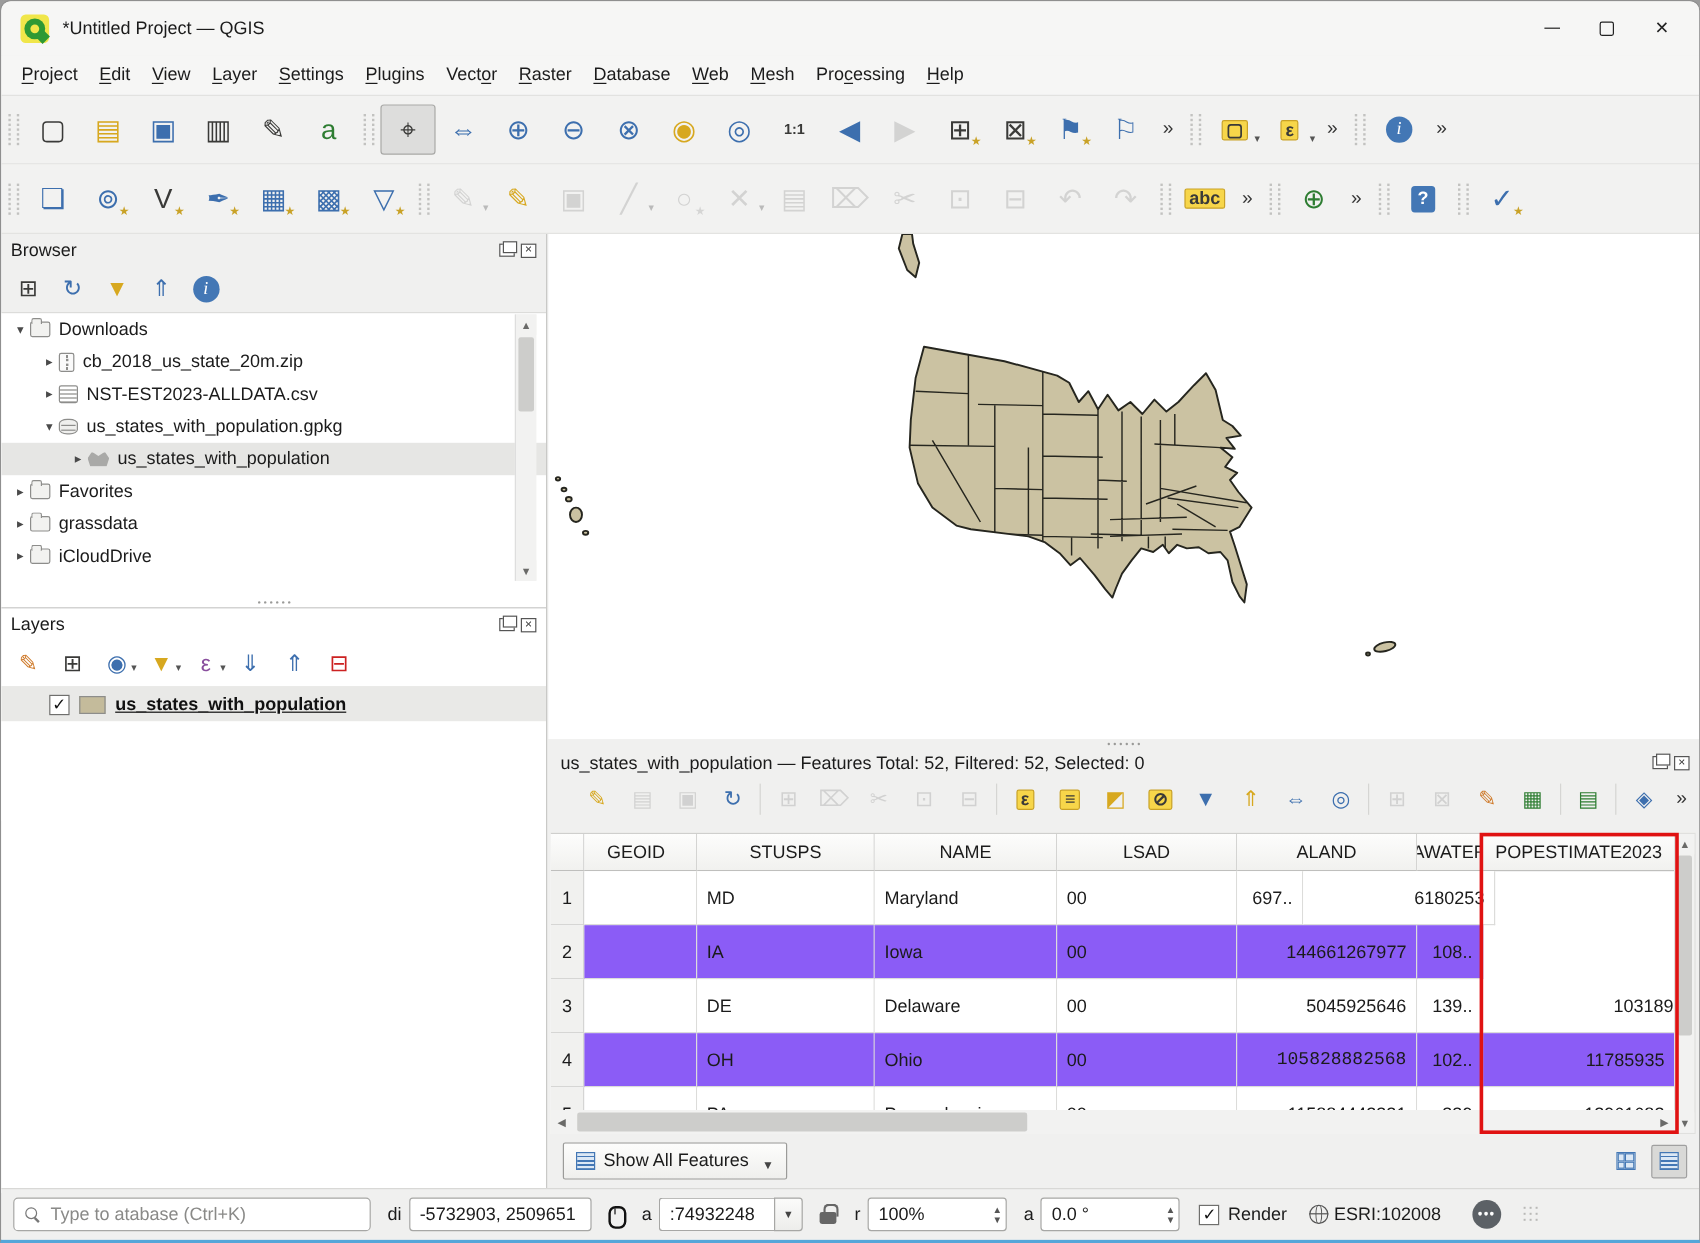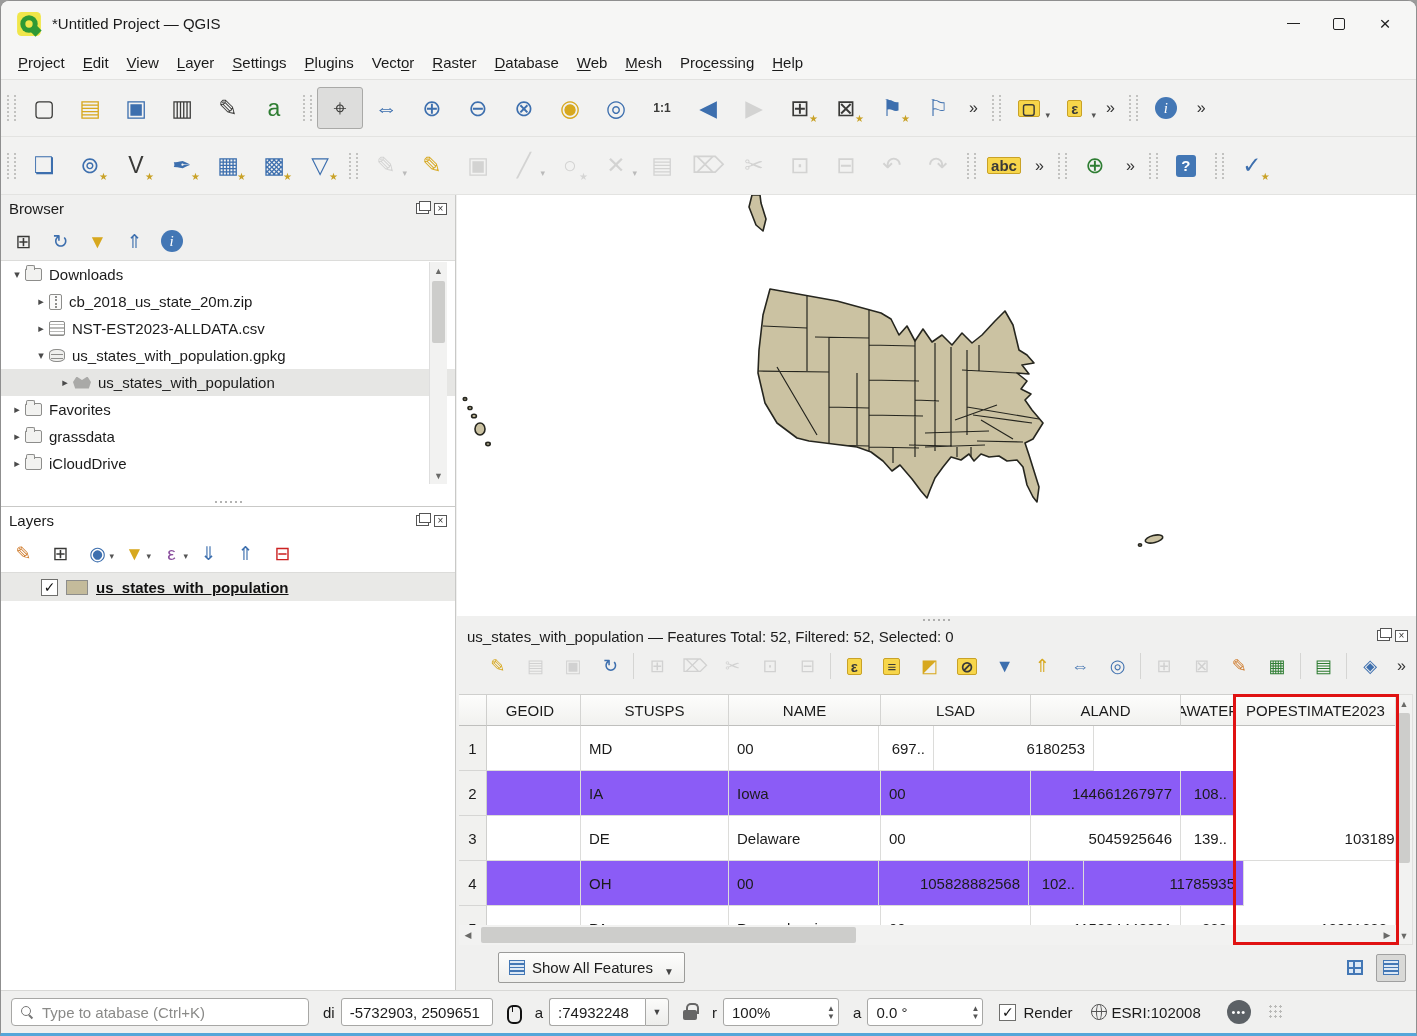--- a/index.html
+++ b/index.html
@@ -99,21 +99,21 @@
   .rn.hd { background:linear-gradient(#fdfdfc,#f1f1ef); border-bottom:1px solid #bfbfbd; }
   .td { flex:none; background:#fff; border-right:1px solid #dcdcda; border-bottom:1px solid #dcdcda; display:flex; align-items:center; font-size:15px; color:#1b1b1b; padding:0 8px; overflow:hidden; white-space:nowrap; }
   .td.num { justify-content:flex-end; }
   .tvsb { position:absolute; right:3px; top:71px; width:18px; bottom:45px; background:#f2f2f1; border:1px solid #e0e0de; }
   .thsb { position:absolute; left:0; bottom:45px; width:937px; height:20px; background:#f2f2f1; display:flex; align-items:center; }
   .hsb-btn { width:18px; height:20px; display:flex; align-items:center; justify-content:center; font-size:9px; color:#6a6a68; }
   .hsb-track { position:relative; flex:1; height:20px; }
   .hsb-thumb { position:absolute; left:4px; top:2px; width:375px; height:16px; background:#cdcdcb; border-radius:2px; }
   .redrect { position:absolute; border:3px solid #e01212; pointer-events:none; }
   .attr-bottom { position:absolute; left:0; right:0; bottom:0; height:45px; display:flex; align-items:center; padding:0 10px; }
-  .saf-btn { display:flex; align-items:center; gap:7px; height:31px; padding:0 10px; background:linear-gradient(#fdfdfc,#efefed); border:1px solid #9b9b99; border-radius:2px; font-size:15px; color:#1b1b1b;margin-left:29px; }
+  .saf-btn { display:flex; align-items:center; gap:7px; height:31px; padding:0 10px; background:linear-gradient(#fdfdfc,#efefed); border:1px solid #9b9b99; border-radius:2px; font-size:15px; color:#1b1b1b; }
   .mini-table { width:16px; height:15px; border:1px solid #4377b5; background:repeating-linear-gradient(#dce8f5,#dce8f5 2px,#4377b5 2px,#4377b5 3.5px); }
   .saf-dd { font-size:10px; color:#444; margin-left:4px; margin-top:8px; }
   .view-toggles { margin-left:auto; display:flex; gap:6px; }
   .vt { width:30px; height:28px; display:flex; align-items:center; justify-content:center; border:1px solid transparent; border-radius:2px; }
   .vt.on { background:#d9d9d7; border-color:#a0a0a0; }
   .mini-form { width:16px; height:15px; border:1px solid #4377b5; display:grid; grid-template-columns:6px 1fr; }
   .mini-form i { background:#dce8f5; border:0.5px solid #4377b5; }
 
   
   .statusbar { position:absolute; left:0; bottom:0; width:100%; height:43px; background:#f0f0ef; border-top:1px solid #d8d8d6; display:flex; align-items:center; padding:0 10px; font-size:15px; color:#1b1b1b; }
@@ -604,20 +604,21 @@
             <div class="th" style="width: 152px;">NAME</div>
             <div class="th" style="width: 150px;">LSAD</div>
             <div class="th" style="width: 150px;">ALAND</div>
             <div class="th" style="width: 55px;">AWATER</div>
             <div class="th" style="width: 160px;">POPESTIMATE2023</div>
           </div>
           <div class="trow">
             <div class="rn">1</div>
             <div class="td" style="width: 94px;"></div>
             <div class="td" style="width: 148px;">MD</div>
+            <div class="td" style="width: 152px;">Maryland</div>
             <div class="td" style="width: 150px;">00</div>
             <div class="td num" style="width: 55px;">697..</div>
             <div class="td num" style="width: 160px;">6180253</div>
           </div>
           <div class="trow alt">
             <div class="rn">2</div>
             <div class="td" style="width: 94px;"></div>
             <div class="td" style="width: 148px;">IA</div>
             <div class="td" style="width: 152px;">Iowa</div>
             <div class="td" style="width: 150px;">00</div>
@@ -631,22 +632,23 @@
             <div class="td" style="width: 152px;">Delaware</div>
             <div class="td" style="width: 150px;">00</div>
             <div class="td num" style="width: 150px;">5045925646</div>
             <div class="td num" style="width: 55px;">139..</div>
             <div class="td num" style="width: 176px;">1031890</div>
           </div>
           <div class="trow alt">
             <div class="rn">4</div>
             <div class="td" style="width: 94px;"></div>
             <div class="td" style="width: 148px;">OH</div>
+            <div class="td" style="width: 152px;">Ohio</div>
             <div class="td" style="width: 150px;">00</div>
-            <div class="td num" style="width: 150px;">105828882568</div>
+            <div class="td num" style="width: 150px; font-family: Liberation Mono, monospace;">105828882568</div>
             <div class="td num" style="width: 55px;">102..</div>
             <div class="td num" style="width: 160px;">11785935</div>
           </div>
           <div class="trow">
             <div class="rn">5</div>
             <div class="td" style="width: 94px;"></div>
             <div class="td" style="width: 148px;">PA</div>
             <div class="td" style="width: 152px;">Pennsylvania</div>
             <div class="td" style="width: 150px;">00</div>
             <div class="td num" style="width: 150px;">115884442321</div>

